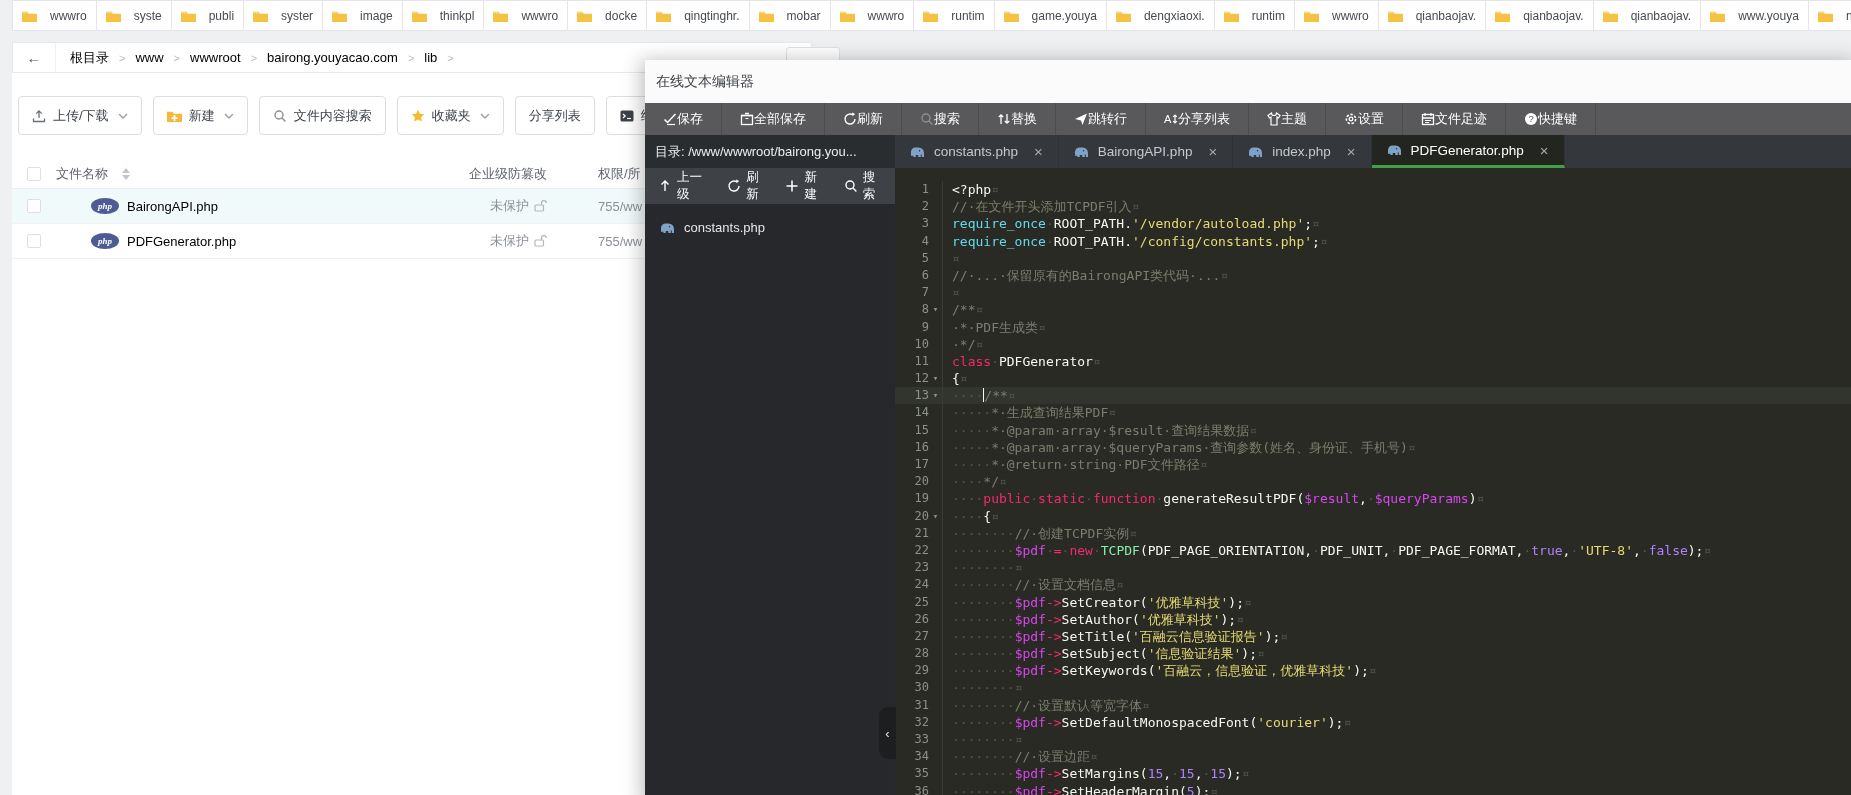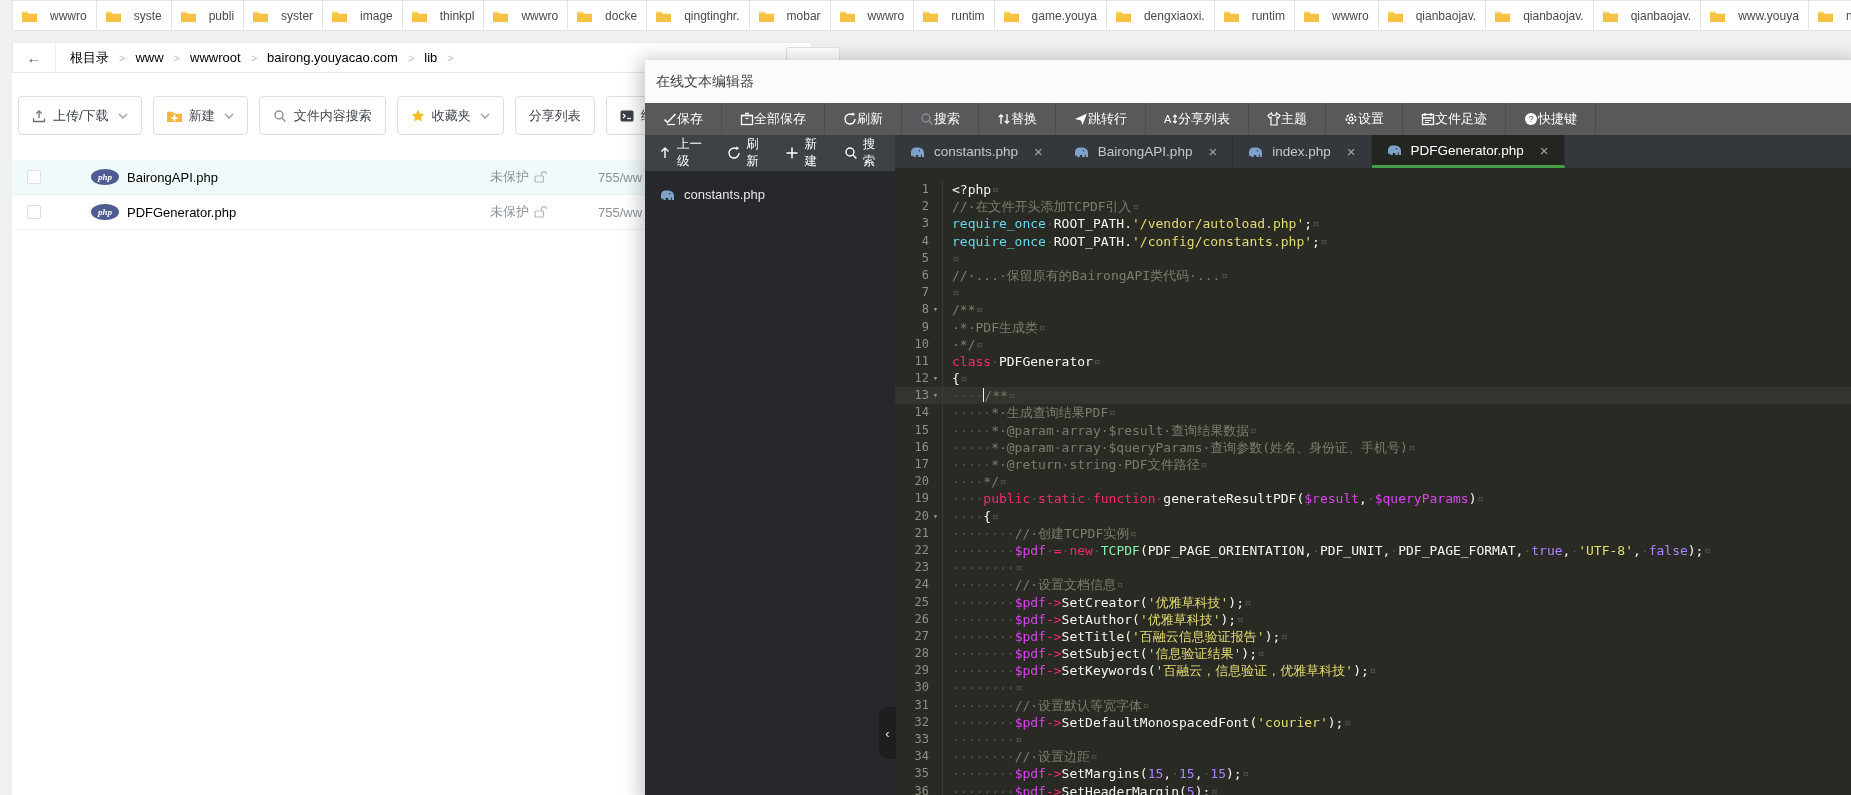--- a/index.html
+++ b/index.html
@@ -371,20 +371,32 @@
           <svg width="14" height="14" viewBox="0 0 14 14">
             <path fill="none" stroke="#8a9096" stroke-width="1.2" d="M2.5 1h6l3 3v9h-9z"></path>
             <path stroke="#8a9096" d="M4.5 6h5M4.5 8.5h5"></path>
           </svg>
         </span>
         <span>文件</span>
       </div>
     </div>
 
   <div class="ftable">
+    <div class="thead">
+      <span class="cb"></span>
+      <span class="c-name">
+        <span>文件名称</span>
+        <span class="sorti">
+            <i class="su"></i>
+            <i class="sd"></i>
+          </span>
+      </span>
+      <span class="c-protect">企业级防篡改</span>
+      <span class="c-perm">权限/所</span>
+    </div>
     <div id="tbody">
         <div class="trow hl">
           <span class="cb"></span>
           <span class="c-name">
             <span class="phpbadge">php</span>
             <span>BairongAPI.php</span>
           </span>
           <span class="c-protect">
             <span>未保护</span>
             <span style="display: inline-flex;">
@@ -513,20 +525,21 @@
             <svg width="14" height="14" viewBox="0 0 14 14">
               <circle cx="7" cy="7" r="6" fill="#fff"></circle>
               <text x="4.6" y="10.4" font-size="9.5" fill="#59595b" font-family="Liberation Sans,sans-serif">?</text>
             </svg>
           </span>
           <span>快捷键</span>
         </div>
       </div>
     <div class="dbody">
       <div class="sidebar">
+        <div class="dirbar">目录: /www/wwwroot/bairong.you...</div>
         <div class="sactions">
             <span class="sact">
               <span style="display: inline-flex;">
                 <svg width="14" height="14" viewBox="0 0 14 14">
                   <path fill="none" stroke="#fff" stroke-width="1.4" d="M7 12V2M3.5 5.5 7 2l3.5 3.5"></path>
                 </svg>
               </span>
               <span>上一级</span>
             </span>
             <span class="sact">

